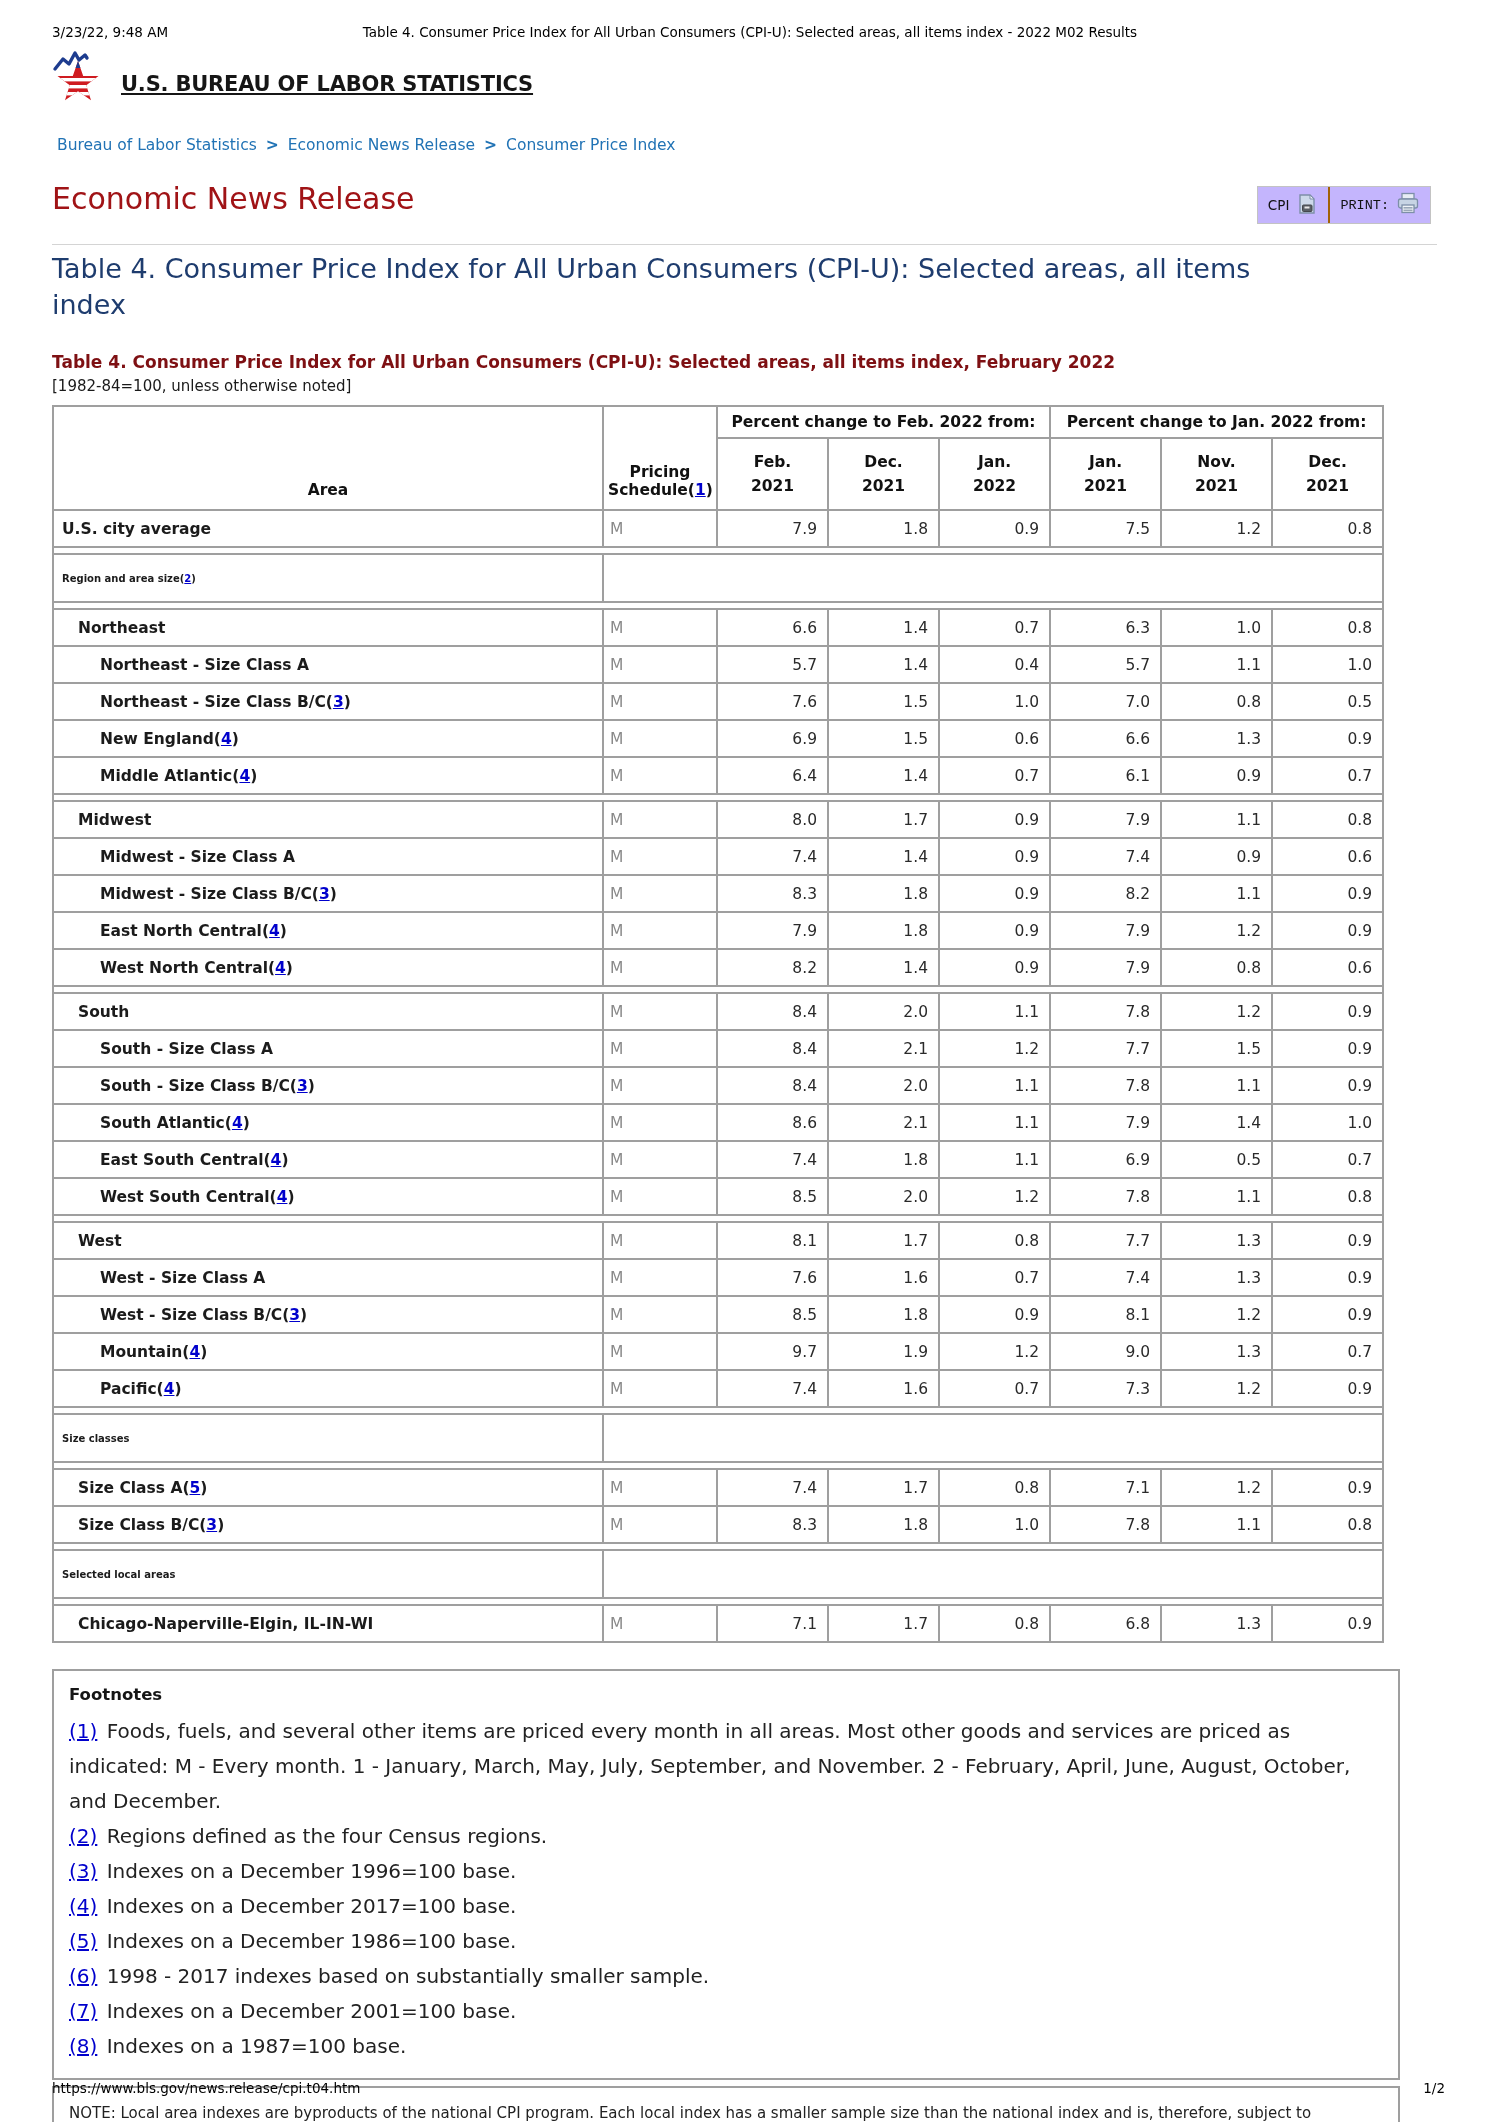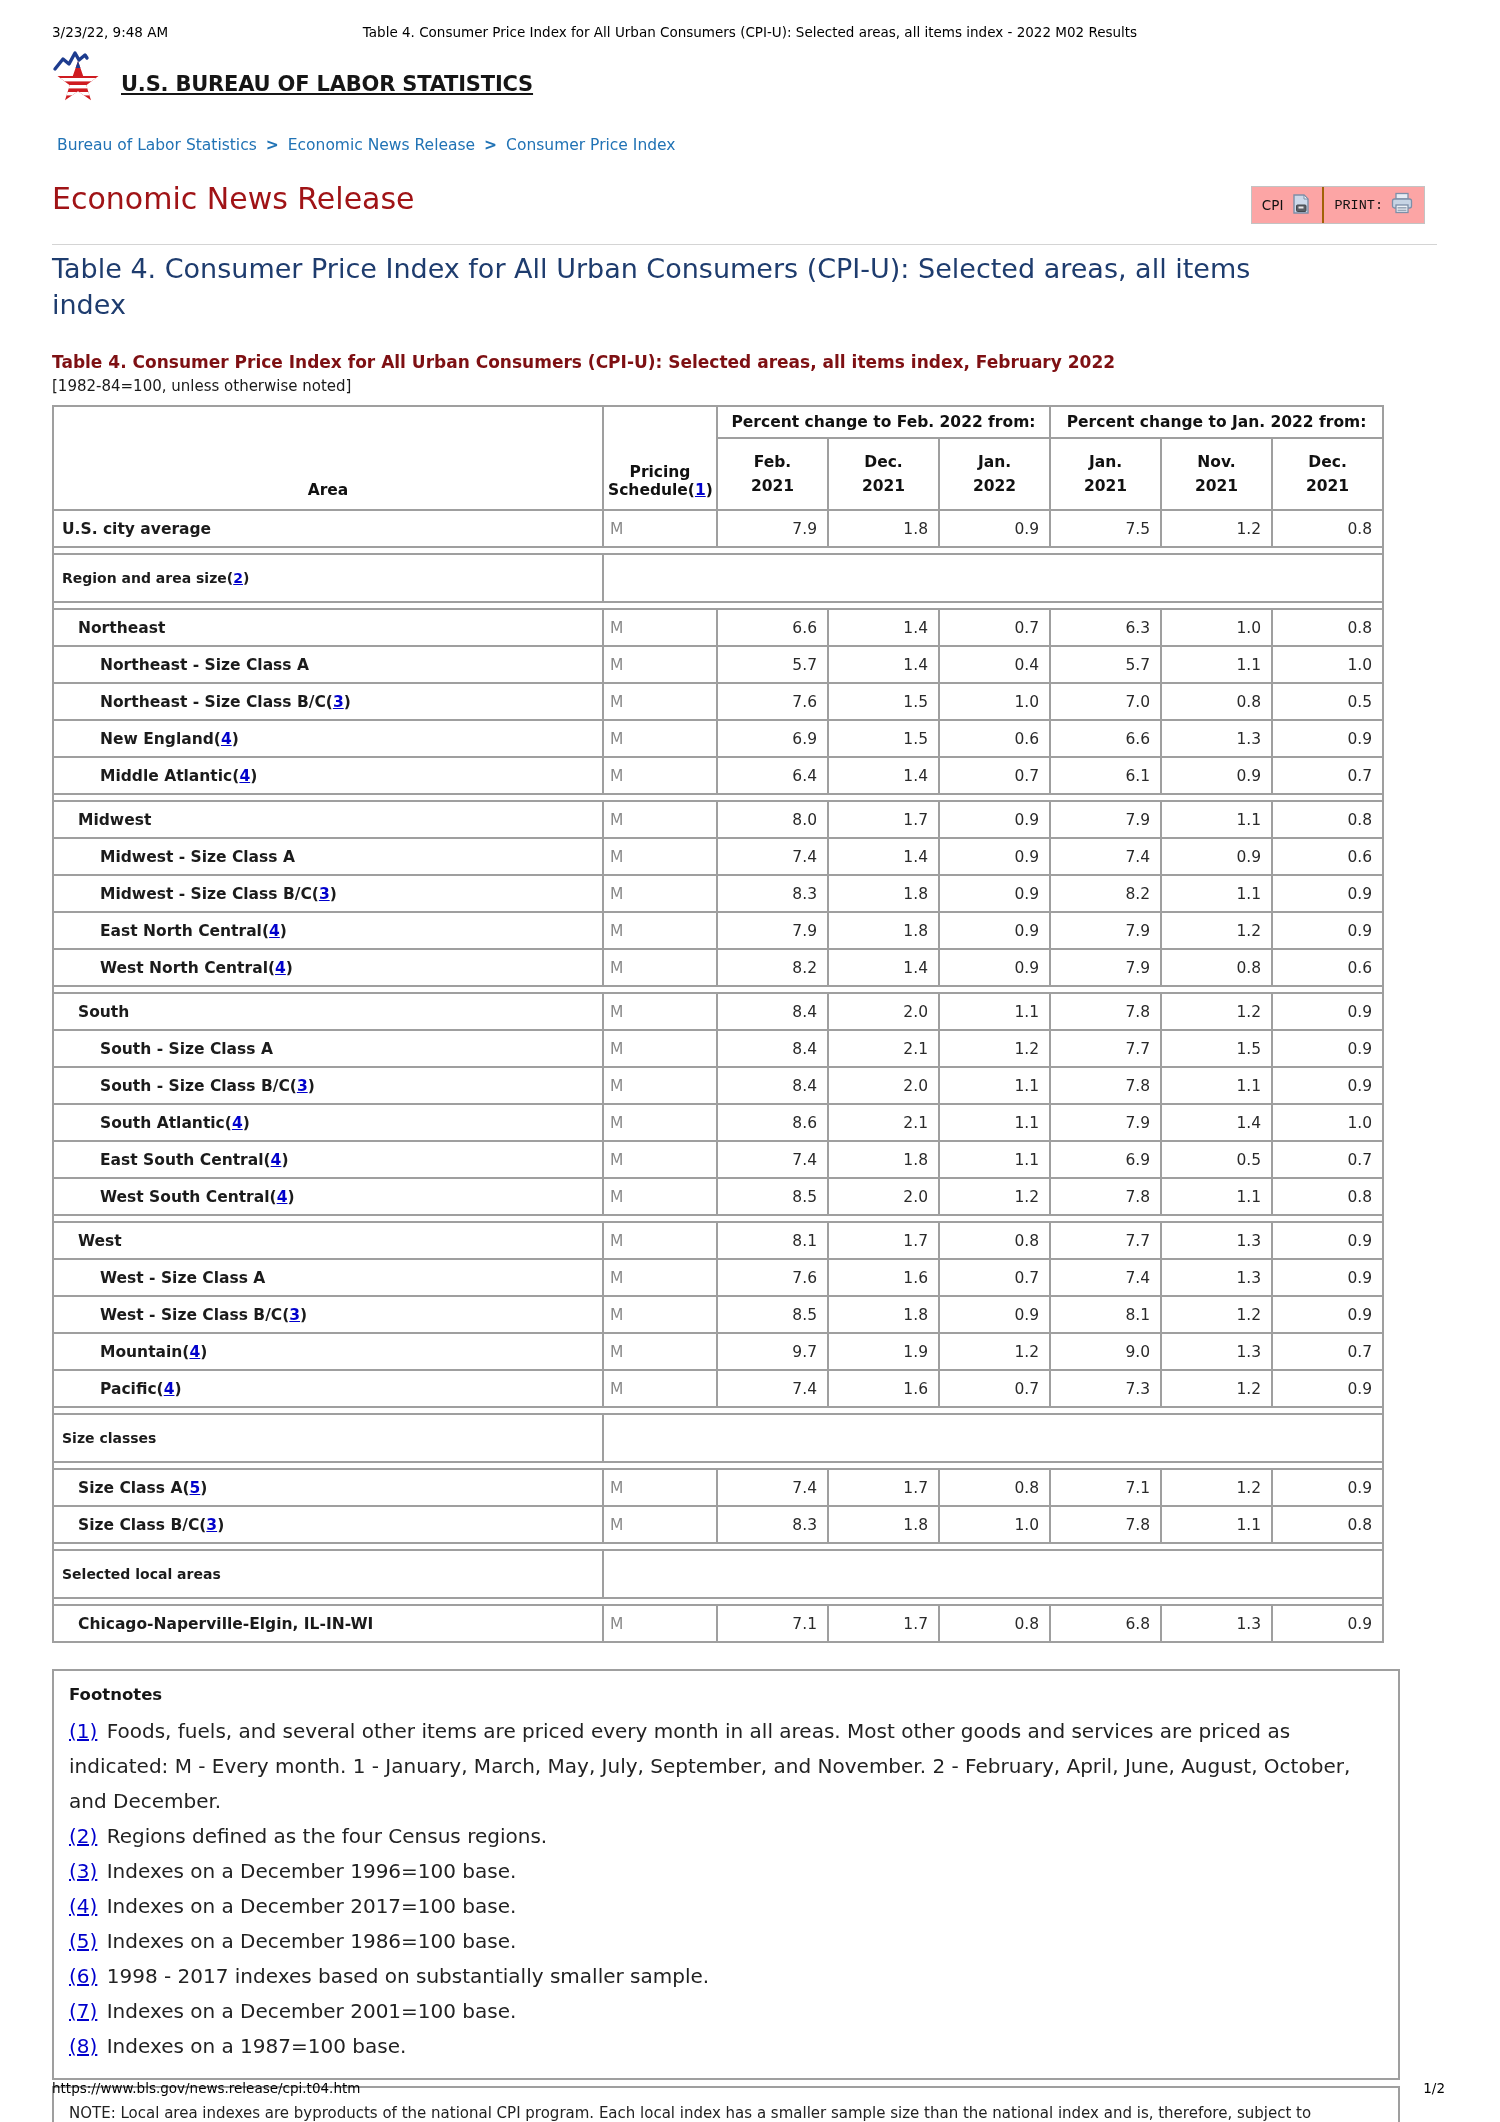--- a/index.html
+++ b/index.html
@@ -29,21 +29,21 @@
   .agency{font-size:21px;font-weight:bold;color:#161616;text-decoration:underline;letter-spacing:-0.2px;margin-top:8px;}
 
   
   .breadcrumb{position:absolute;top:136px;left:57px;font-size:15.5px;color:var(--link-blue);}
   .breadcrumb a{color:var(--link-blue);text-decoration:none;cursor:pointer;}
   .crumb-sep{margin:0 9px;font-weight:bold;color:var(--link-blue);}
 
   
   .release-bar{position:absolute;top:178px;left:52px;right:63px;height:52px;}
   .release-title{font-size:30px;font-weight:400;color:var(--release-red);margin:0;line-height:1.4;}
-  .toolbox{position:absolute;right:12px;top:8px;border:1px solid #c3c3c3;display:flex;background:#fca5a5;}
+  .toolbox{position:absolute;right:6px;top:8px;border:1px solid #c3c3c3;display:flex;background:#c4b5fd;}
   .toolbox .cell{display:flex;align-items:center;gap:7px;padding:5px 10px;font-size:13.5px;color:#111;cursor:pointer;}
   .toolbox .cell + .cell{border-left:2px solid #a16207;font-family:Liberation Mono, monospace;}
   .rule{position:absolute;top:244px;left:52px;right:63px;border-top:1px solid #d4d4d4;height:0;}
 
   
   .page-title{position:absolute;top:251px;left:52px;width:1250px;font-size:27px;font-weight:400;color:var(--heading-navy);line-height:1.32;margin:0;}
 
   .content{position:absolute;top:352px;left:52px;width:1348px;}
   .tcaption{font-size:17px;font-weight:bold;color:var(--caption-red);line-height:1.25;}
   .tsub{font-size:15px;color:#1a1a1a;margin-top:4px;}
@@ -57,21 +57,21 @@
   .th-month{font-size:15.5px;text-align:center;vertical-align:middle;height:72px;line-height:1.55;}
   .th-month span{display:block;}
   .fnlink{color:var(--fn-blue);text-decoration:underline;cursor:pointer;}
   tbody td{font-size:15.5px;background:#fff;}
   td.area{font-weight:bold;color:#1b1b1b;padding:8px 6px 8px 8px;}
   td.area.ind1{padding-left:24px;}
   td.area.ind2{padding-left:46px;}
   td.sched{color:#8a8a8a;padding:8px 6px;vertical-align:middle;}
   td.num{text-align:right;padding:8px 10px 8px 4px;color:#2a2a2a;vertical-align:middle;}
   tr.datarow td{height:37px;}
-  tr.section td{height:48px;font-weight:bold;font-size:14px;color:#1b1b1b;padding-left:8px;vertical-align:middle;}
+  tr.section td{height:48px;font-weight:bold;font-size:10px;color:#1b1b1b;padding-left:8px;vertical-align:middle;}
   tr.spacer td{height:7px;padding:0;}
 
   
   .fbox{border:2px solid var(--border-gray);margin-top:26px;width:1348px;padding:10px 15px 14px;}
   .fbox h3{font-size:16.5px;color:#151515;margin:4px 0 10px;}
   .fn-item{font-size:20px;line-height:1.75;color:#222;}
   .fn-item .fnlink{margin-right:3px;}
   .nbox{border:2px solid var(--border-gray);margin-top:6px;width:1348px;padding:11px 15px;font-size:15px;line-height:1.95;color:#222;}
 </style>
 </head>

